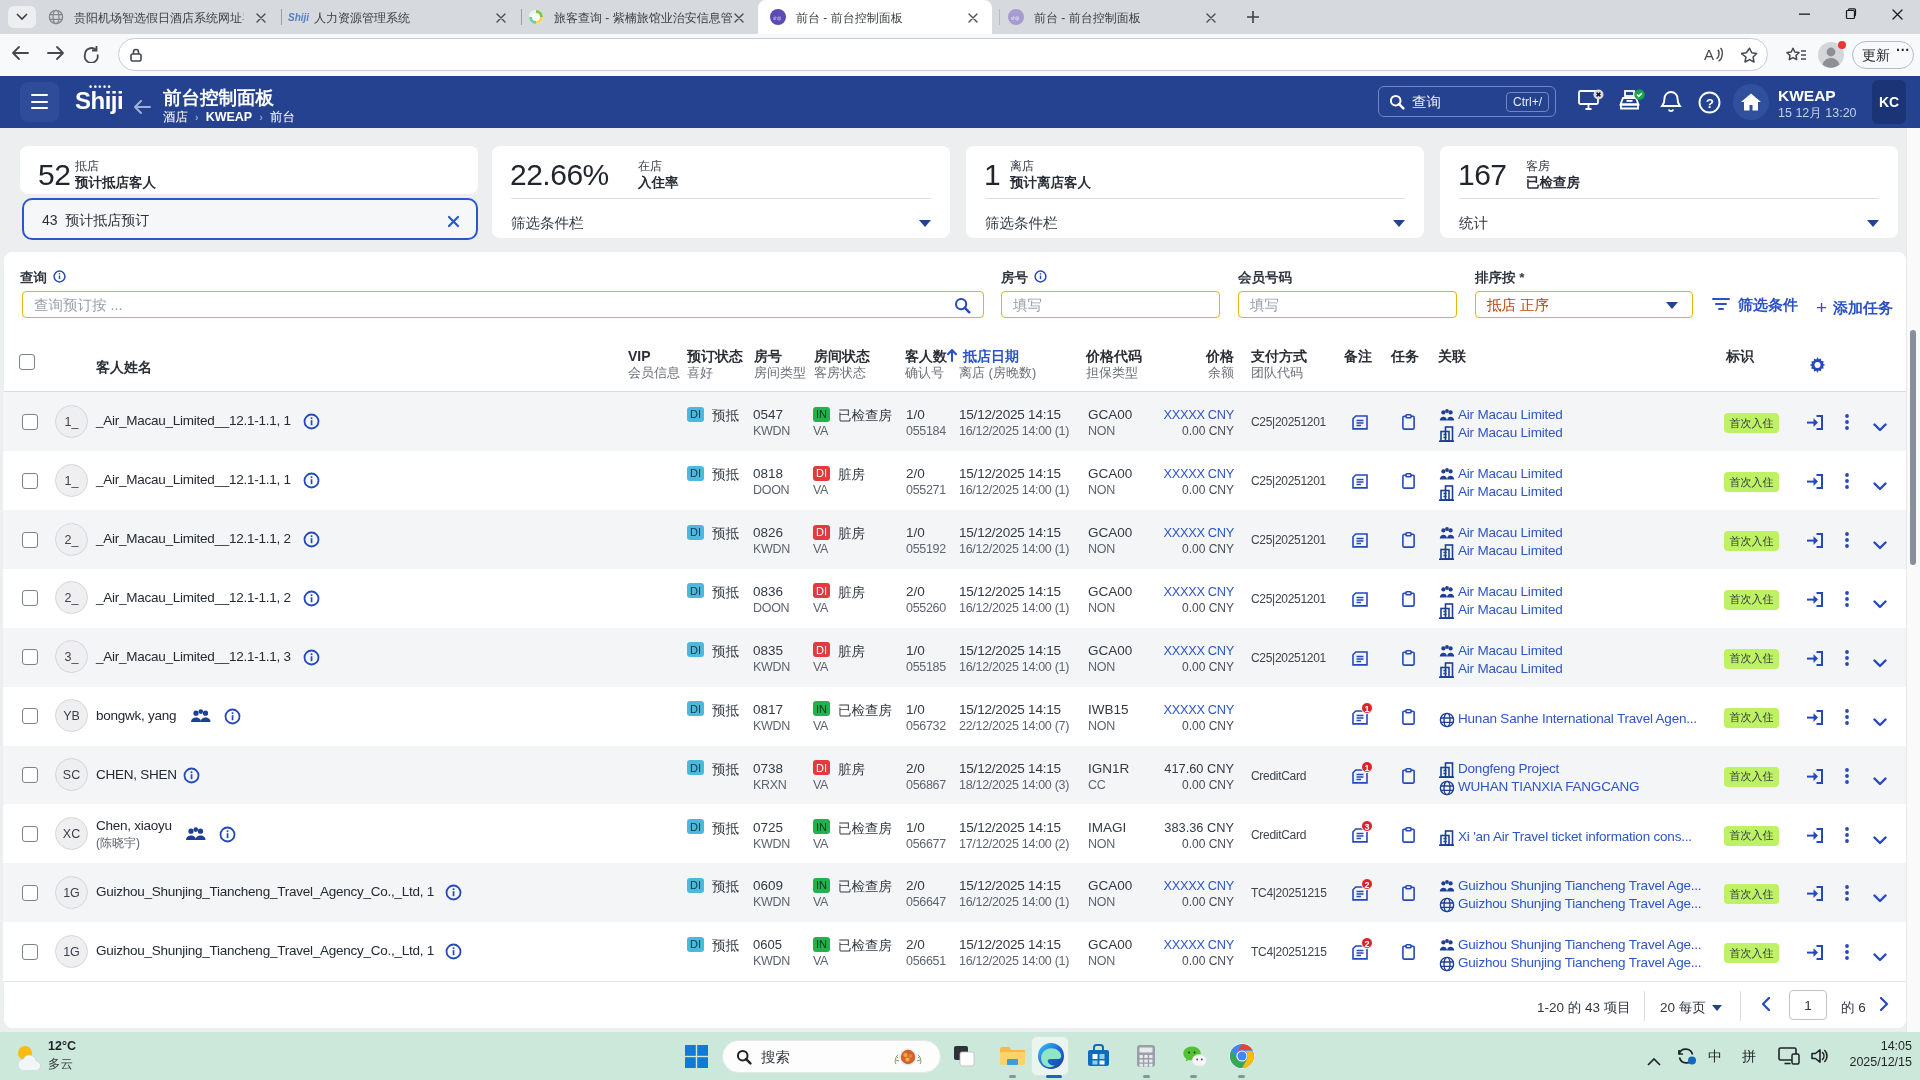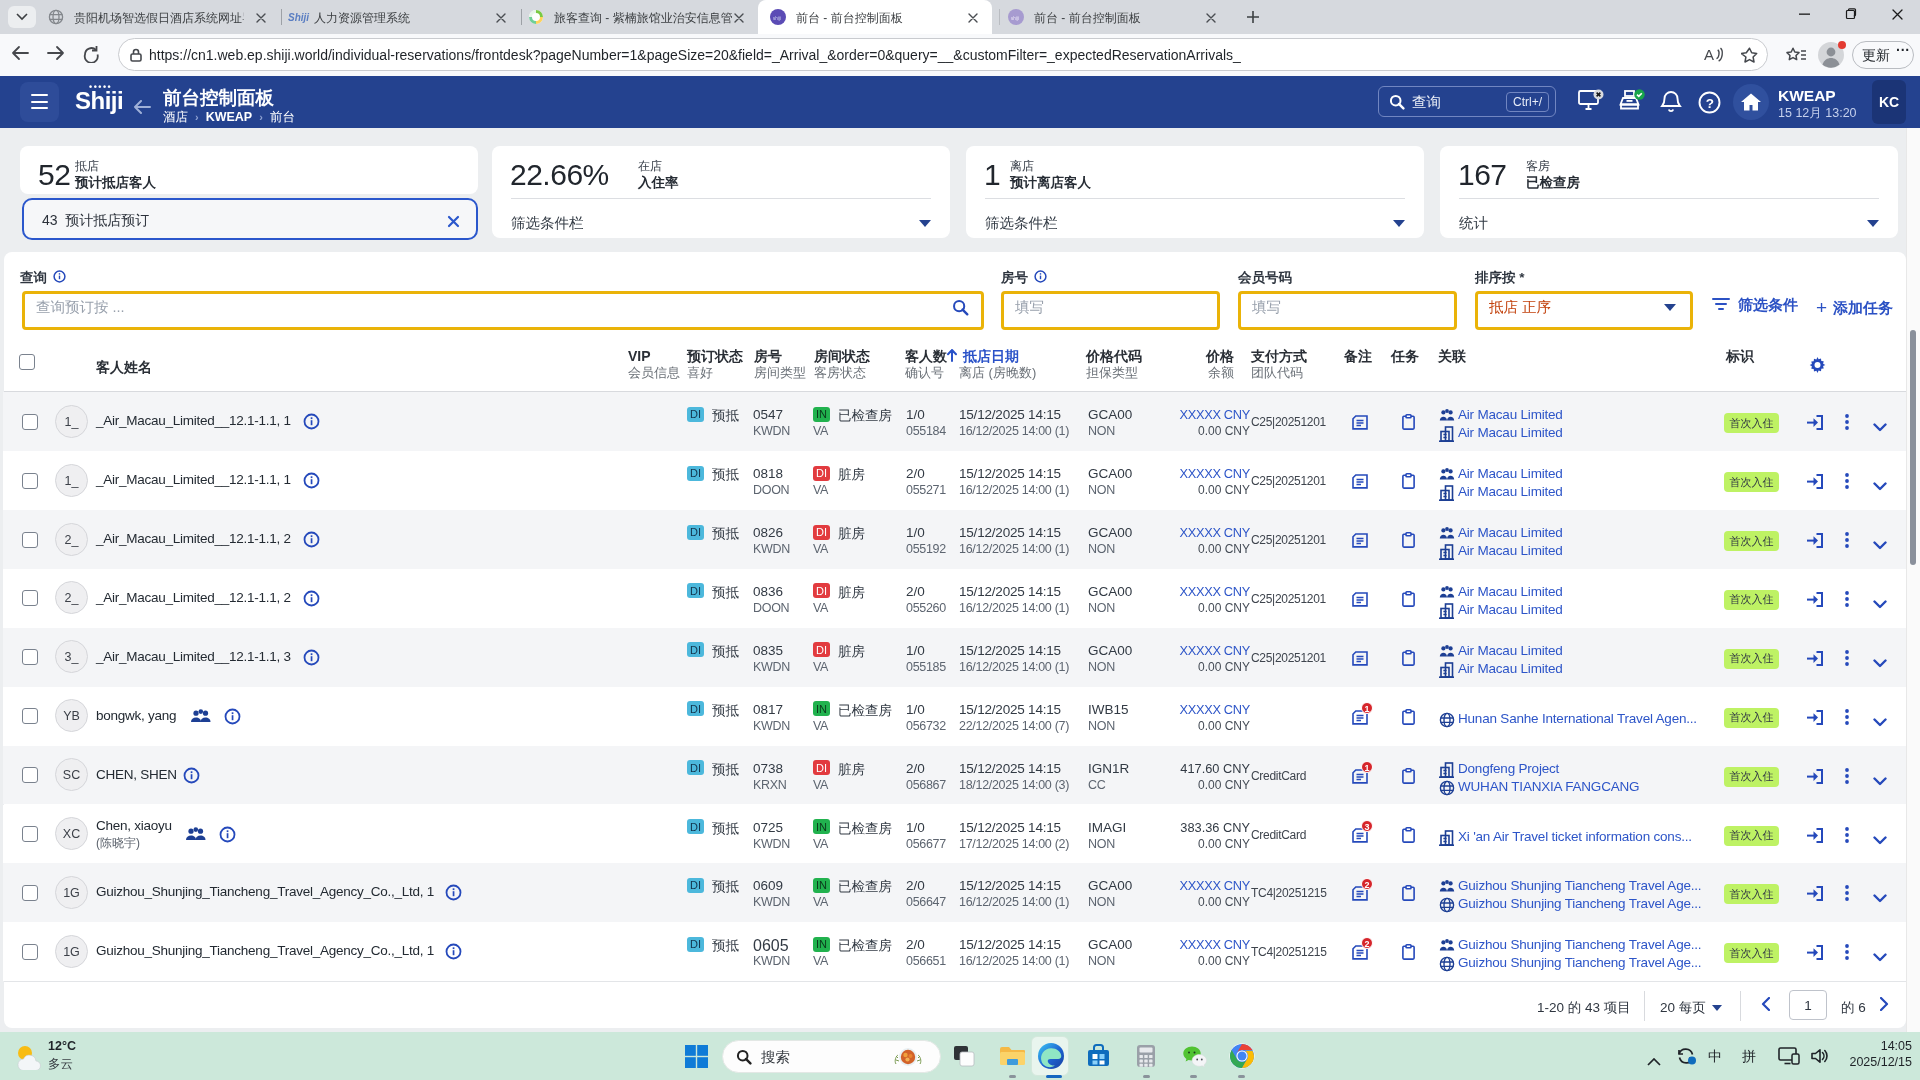--- a/index.html
+++ b/index.html
@@ -40,36 +40,36 @@
 .lb2{position:absolute;font-size:13.5px;font-weight:bold;color:#272d35}
 .cdiv{position:absolute;left:19px;right:19px;top:52px;height:1px;background:#dcdee2}
 .crow{position:absolute;left:19px;top:68px;font-size:14.5px;color:#323a44}
 .caret{position:absolute;right:19px;top:74px;width:0;height:0;border-left:6px solid transparent;border-right:6px solid transparent;border-top:7px solid #24428f}
 #chip{position:absolute;left:22px;top:198px;width:456px;height:42px;background:#f6f7f9;border:2px solid #2b57cc;border-radius:10px}
 #chip .t{position:absolute;left:18px;top:12px;font-size:14px;color:#2b313a}
 #chipx{position:absolute;right:16px;top:14px;color:#2b57cc;font-size:16px;font-weight:bold}
 
 #panel{position:absolute;left:4px;top:252px;width:1902px;height:776px;background:#fff;border-radius:8px}
 .flab{position:absolute;top:17px;font-size:13.5px;color:#2f3640;font-weight:bold}
-.finp{position:absolute;top:39px;height:39px;border:3px solid #eab308;border-radius:4px;background:#fff}
+.finp{position:absolute;top:39px;height:27px;border:1px solid #eab308;border-radius:4px;background:#fff}
 .finp .ph{position:absolute;left:11px;top:4px;font-size:14.5px;color:#98a0ac}
 .fbtn{position:absolute;top:44px;color:#2b51c4;font-size:15px;font-weight:bold}
 
 #thead{position:absolute;left:0;top:83px;width:1902px;height:56.5px;border-bottom:1px solid #d8dade}
 .h1{position:absolute;top:13px;font-size:14px;font-weight:bold;color:#2a2f36;white-space:nowrap}
 .h2{position:absolute;top:29px;font-size:13px;color:#6a7077;white-space:nowrap}
 .cb{position:absolute;width:16px;height:16px;border:1.5px solid #7a828e;border-radius:3px;background:#fff}
 .row{position:absolute;left:0;width:1906px;height:58.9px;background:#fff}
 .row.alt{background:#f4f5f7}
 .ava{position:absolute;left:55px;top:12.5px;width:33px;height:33px;border-radius:50%;background:#efeff1;border:1px solid #d5d6da;text-align:center;line-height:33px;font-size:12.5px;color:#3c4048}
 .nm{position:absolute;left:96px;font-size:13.5px;color:#232a32;white-space:nowrap;letter-spacing:-0.25px}
 .nm2{position:absolute;left:96px;top:30px;font-size:12px;color:#5c636d}
 .t1{font-size:13.5px;color:#323a44;white-space:nowrap}
 .t2{font-size:12.5px;color:#5d6570;white-space:nowrap;letter-spacing:-0.3px}
-.pr{right:656px;font-size:12.8px;text-align:right;white-space:nowrap}
+.pr{right:672px;font-size:12.8px;text-align:right;white-space:nowrap}
 .lnk{font-size:13.5px;color:#2d55c8;white-space:nowrap;letter-spacing:-0.2px}
 .bdg{display:inline-block;border-radius:3px;font-size:11px;font-weight:normal;padding:1.5px 3px}
 .bdi{background:#4cb8dc;color:#12344d}
 .bin{background:#21b24e;color:#0b3a1c}
 .bred{background:#e23b3f;color:#fff}
 .tanb{position:absolute;left:1724px;top:21px;background:#bef264;border-radius:4px;font-size:11px;color:#333a44;padding:2.5px 5.5px}
 .nbadge{position:absolute;left:9px;top:-8px;width:12px;height:12px;background:#d6252b;border:1.5px solid #fff;border-radius:50%;color:#fff;font-size:9px;font-weight:bold;text-align:center;line-height:12px}
 
 #pgn{position:absolute;left:0;bottom:0;width:1902px;height:47px;border-top:1px solid #e3e5e8;font-size:13.5px;color:#2f3640}
 
@@ -167,21 +167,20 @@
       </svg></span>
  <span class="navic" style="left:83px;top:12px"><svg width="17" height="17" viewBox="0 0 17 17">
         <path d="M14.5 8.5A6.5 6.5 0 112 8.5a6.5 6.5 0 0111-4.6" fill="none" stroke="#46484c" stroke-width="1.8"></path>
         <path d="M13.5 0v4.5H9" fill="none" stroke="#46484c" stroke-width="1.8"></path>
       </svg></span>
  <div id="urlpill">
    <span class="abs" style="left:11px;top:9px"><svg width="12" height="14" viewBox="0 0 12 14">
           <rect x="1" y="6" width="10" height="7" rx="1.5" fill="none" stroke="#45484d" stroke-width="1.6"></rect>
           <path d="M3.5 6V4a2.5 2.5 0 015 0v2" fill="none" stroke="#45484d" stroke-width="1.6"></path>
         </svg></span>
-   <span class="url">https://cn1.web.ep.shiji.world/individual-reservations/frontdesk?pageNumber=1&amp;pageSize=20&amp;field=_Arrival_&amp;order=0&amp;query=__&amp;customFilter=_expectedReservationArrivals_</span>
    <span class="abs" style="left:1585px;top:8px"><svg width="20" height="16" viewBox="0 0 20 16">
           <text x="0" y="13" font-size="15" fill="#45484d" font-family="Liberation Sans">A</text>
           <path d="M14 3c2.5 1 2.5 8 0 9M16.5 1c3.5 2 3.5 11 0 13" stroke="#45484d" stroke-width="1.4" fill="none" transform="translate(-1,0) rotate(8 16 8)"></path>
         </svg></span>
    <span class="abs" style="left:1622px;top:8px"><svg width="17" height="17" viewBox="0 0 17 17">
           <path d="M8.5 1.2l2.2 4.6 5 .7-3.6 3.5.9 5-4.5-2.4-4.5 2.4.9-5L.3 6.5l5-.7z" fill="none" stroke="#45484d" stroke-width="1.5" stroke-linejoin="round"></path>
         </svg></span>
  </div>
  <span class="abs" style="left:1786px;top:13px"><svg width="20" height="16" viewBox="0 0 20 16">
         <path d="M7 1.2l1.8 3.8 4.2.6-3 2.9.7 4.1-3.7-2-3.7 2 .7-4.1-3-2.9 4.2-.6z" fill="none" stroke="#45484d" stroke-width="1.5" stroke-linejoin="round"></path>
@@ -1070,21 +1069,21 @@
     <span class="cb" style="left:21.5px;top:21.5px"></span>
     <span class="ava">1G</span>
     <span class="nm" style="top:21px">Guizhou_Shunjing_Tiancheng_Travel_Agency_Co.,_Ltd, 1</span>
     <span class="abs" style="left:445px;top:21px"><svg class="" width="17" height="17" viewBox="0 0 17 17">
         <circle cx="8.5" cy="8.5" r="7" fill="none" stroke="#2549bb" stroke-width="1.8"></circle>
         <rect x="7.7" y="7.2" width="1.7" height="5" fill="#2549bb"></rect>
         <rect x="7.7" y="4.3" width="1.7" height="1.8" fill="#2549bb"></rect>
       </svg></span>
     <span class="abs" style="left:687px;top:12px"><span class="bdg bdi">DI</span></span>
     <span class="t1 abs" style="left:712px;top:15px">预抵</span>
-    <span class="t1 abs" style="left:753px;top:15px;font-size:16px">0605</span>
+    <span class="t1 abs" style="left:753px;top:15px;font-size:13px">0605</span>
     <span class="t2 abs" style="left:753px;top:32px">KWDN</span>
     <span class="abs" style="left:813px;top:12px"><span class="bdg bin">IN</span></span>
     <span class="t1 abs" style="left:838px;top:15px">已检查房</span>
     <span class="t2 abs" style="left:813px;top:32px">VA</span>
     <span class="t1 abs" style="left:906px;top:15px">2/0</span>
     <span class="t2 abs" style="left:906px;top:32px">056651</span>
     <span class="t1 abs" style="left:959px;top:15px;font-size:13.5px;letter-spacing:-0.2px">15/12/2025 14:15</span>
     <span class="t2 abs" style="left:959px;top:32px">16/12/2025 14:00 (1)</span>
     <span class="t1 abs" style="left:1088px;top:15px;font-size:13.5px">GCA00</span>
     <span class="t2 abs" style="left:1088px;top:32px">NON</span>

